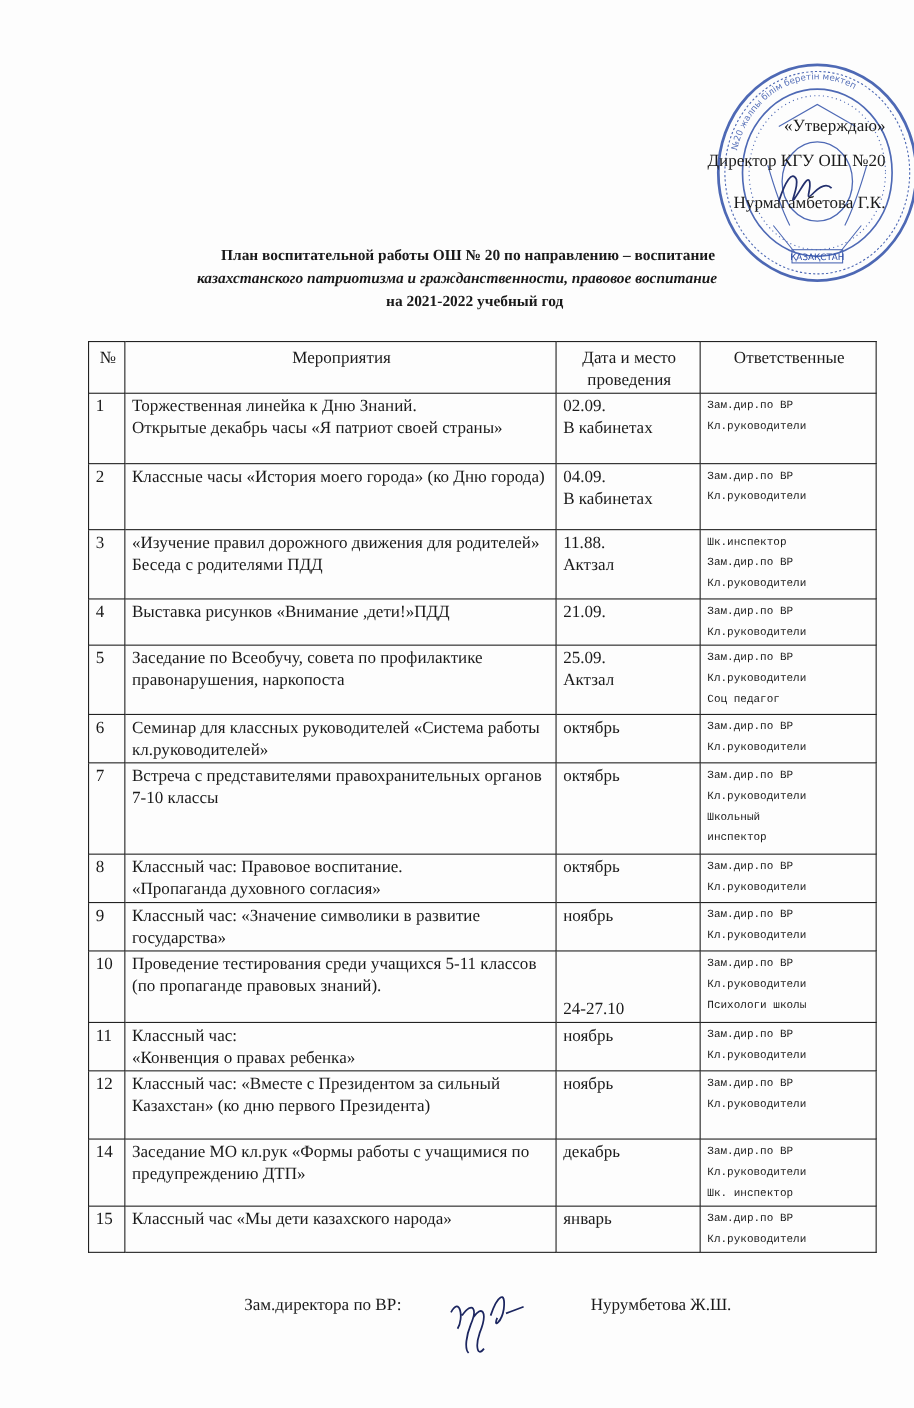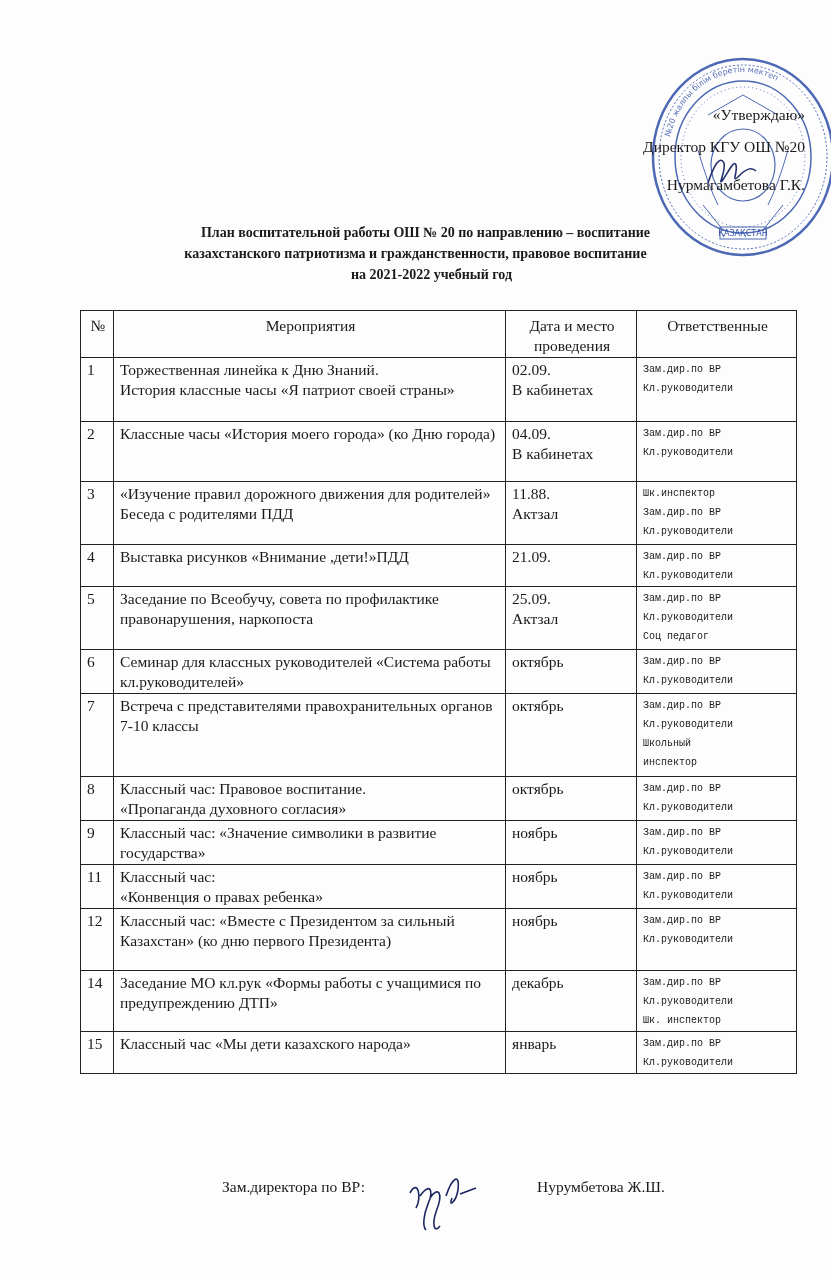--- a/index.html
+++ b/index.html
@@ -12,21 +12,21 @@
     .approve .a1 { position: absolute; right: 0; top: 0; }
     .approve .a2 { position: absolute; right: 0; top: 32px; }
     .approve .a3 { position: absolute; right: 0; top: 70px; }
     .stamp { position: absolute; left: 648px; top: 55px; width: 190px; height: 205px; }
     .dir-sign { position: absolute; left: 700px; top: 145px; width: 60px; height: 50px; }
     .title {
       position: absolute; left: 0; top: 222px; width: 831px; text-align: center;
       font-weight: bold; font-size: 14px; line-height: 21px;
     }
     .title .l1 { padding-left: 20px; }
-    .title .l2 { padding-left: 0; }
+    .title .l2 { padding-left: 0; font-style: italic; }
     .title .l3 { padding-left: 32px; }
     table.plan {
       position: absolute; left: 80px; top: 310px; width: 716px;
       border-collapse: collapse; table-layout: fixed; font-size: 15.5px; line-height: 20px;
     }
     table.plan td, table.plan th {
       border: 1.5px solid #222; vertical-align: top; padding: 2px 4px 1px 6px; text-align: left;
       font-weight: normal; overflow: hidden;
     }
     table.plan th { text-align: center; padding-top: 5px; }
@@ -95,21 +95,21 @@
       <th>Мероприятия</th>
       <th>Дата и место проведения</th>
       <th>Ответственные</th>
     </tr>
   </thead>
   <tbody id="plan-body">
       <tr style="height: 64px;">
         <td>1</td>
         <td>
           <span class="cell-line">Торжественная линейка к Дню Знаний.</span>
-          <span class="cell-line">История классные часы «Я патриот своей страны»</span>
+          <span class="cell-line">Открытые декабрь часы «Я патриот своей страны»</span>
         </td>
         <td>
           <span class="cell-line">02.09.</span>
           <span class="cell-line">В кабинетах</span>
         </td>
         <td class="resp">
           <span class="cell-line">Зам.дир.по ВР</span>
           <span class="cell-line">Кл.руководители</span>
         </td>
       </tr>
@@ -218,20 +218,34 @@
         <td>9</td>
         <td>
           <span class="cell-line">Классный час: «Значение символики в развитие государства»</span>
         </td>
         <td>
           <span class="cell-line">ноябрь</span>
         </td>
         <td class="resp">
           <span class="cell-line">Зам.дир.по ВР</span>
           <span class="cell-line">Кл.руководители</span>
+        </td>
+      </tr>
+      <tr style="height: 65px;">
+        <td>10</td>
+        <td>
+          <span class="cell-line">Проведение тестирования среди учащихся 5-11 классов (по пропаганде правовых знаний).</span>
+        </td>
+        <td class="bottom-aligned">
+          <span class="cell-line">24-27.10</span>
+        </td>
+        <td class="resp">
+          <span class="cell-line">Зам.дир.по ВР</span>
+          <span class="cell-line">Кл.руководители</span>
+          <span class="cell-line">Психологи школы</span>
         </td>
       </tr>
       <tr style="height: 42px;">
         <td>11</td>
         <td>
           <span class="cell-line">Классный час:</span>
           <span class="cell-line">«Конвенция о правах ребенка»</span>
         </td>
         <td>
           <span class="cell-line">ноябрь</span>

